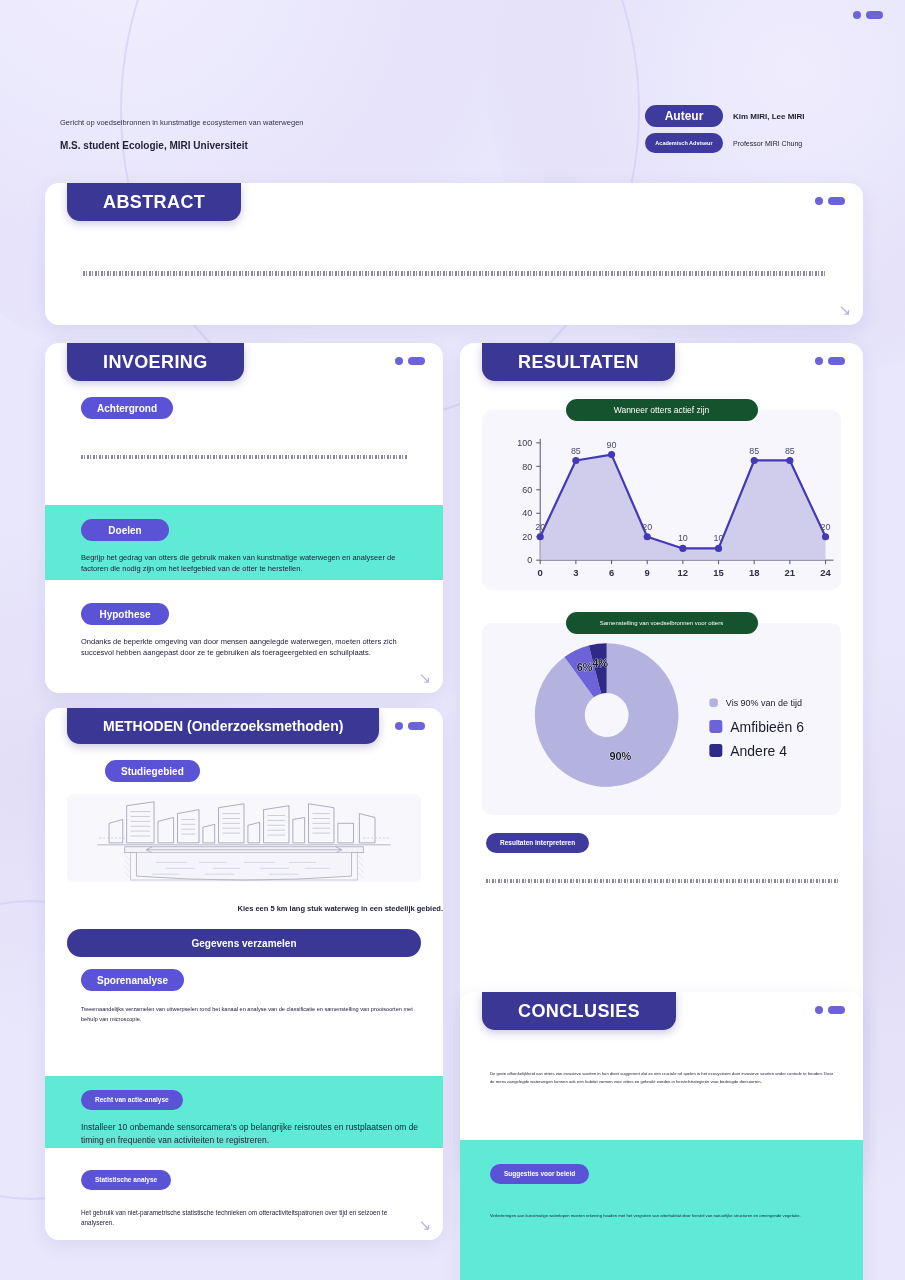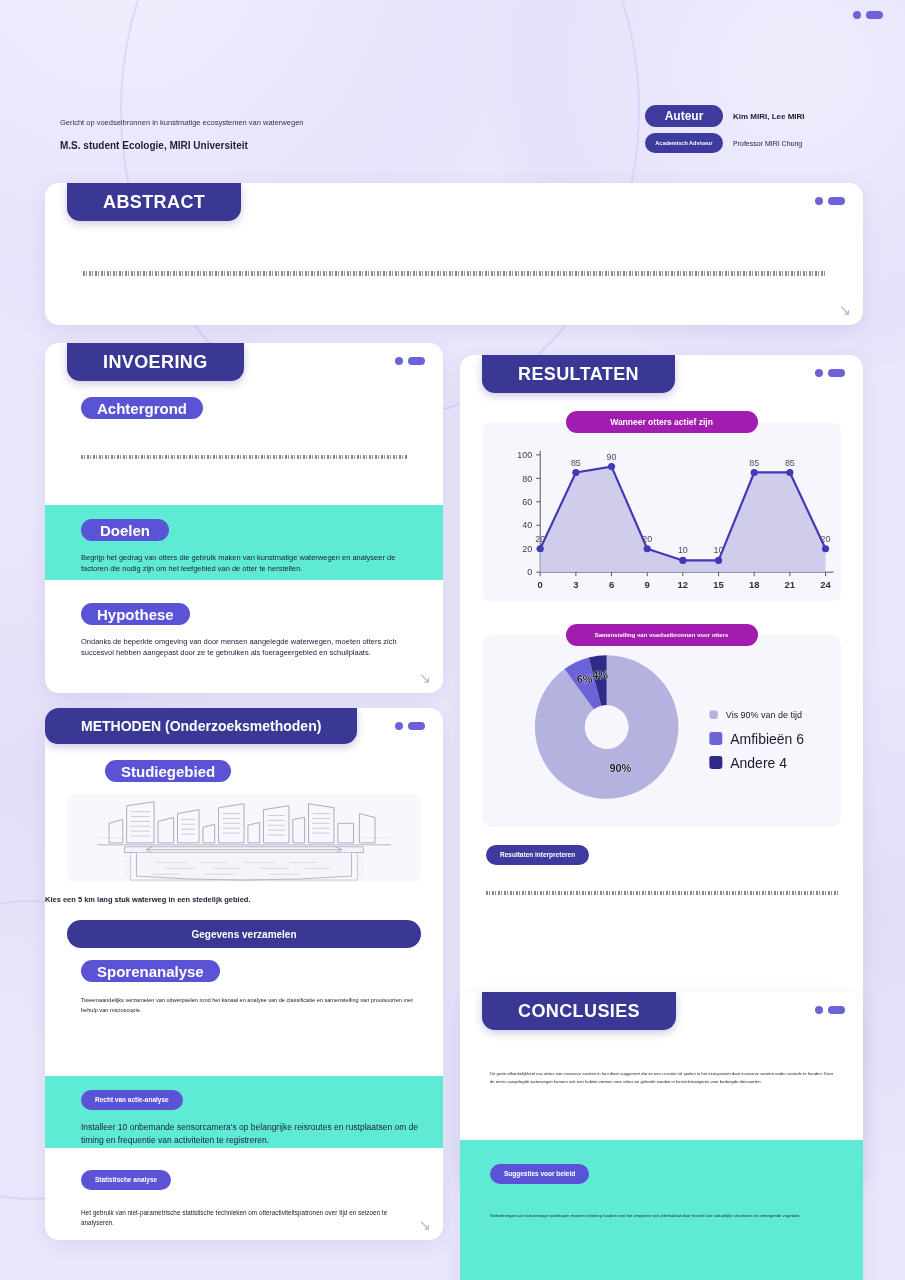--- a/index.html
+++ b/index.html
@@ -58,32 +58,32 @@
   .card {
     position: absolute; background: #fff; border-radius: 14px;
     box-shadow: 0 5px 18px rgba(80,70,170,0.10); overflow: hidden;
   }
   .card-head {
     display: inline-flex; align-items: center; padding: 0 36px;
     background: #3b3795; color: #fff; border-radius: 0 0 13px 13px;
     box-shadow: 0 3px 8px rgba(50,45,140,0.25);
   }
   .card-head.big { height: 38px; font-size: 18px; font-weight: bold; letter-spacing: 0.4px; margin-left: 22px; }
-  .card-head.mid { height: 36px; font-size: 14px; font-weight: bold; }
+  .card-head.mid { height: 36px; font-size: 14px; font-weight: bold; margin-left: 22px; }
   .card-dots { position: absolute; right: 18px; top: 14px; }
   .resize-arrow {
     position: absolute; right: 12px; bottom: 8px; font-size: 15px; color: #b9b4de; line-height: 1;
   }
 
   
   .pill-badge {
     display: inline-flex; align-items: center; justify-content: center;
     background: #5b53d6; color: #fff; border-radius: 14px; font-weight: bold;
   }
-  .pill-badge.m { height: 22px; padding: 0 16px; font-size: 15px; min-width: 88px; }
+  .pill-badge.m { height: 22px; padding: 0 16px; font-size: 10px; min-width: 88px; }
   .pill-badge.s { height: 20px; padding: 0 14px; font-size: 6.5px; min-width: 88px; }
   .pill-badge.dark { background: #3f3a9e; }
   .band-dark {
     display: flex; align-items: center; justify-content: center;
     background: #3b3795; color: #fff; border-radius: 16px;
     height: 28px; font-size: 10px; font-weight: bold;
   }
   .body-text { font-size: 7.5px; line-height: 1.5; color: #23233a; }
   .body-text.bigger { font-size: 8.5px; line-height: 1.55; }
   .microline {
@@ -97,29 +97,29 @@
   
   #abstract { left: 45px; top: 183px; width: 818px; height: 142px; }
 
   
   #intro { left: 45px; top: 343px; width: 398px; height: 350px; }
   .seg { padding: 14px 36px 10px 36px; }
 
   
   #methods { left: 45px; top: 708px; width: 398px; height: 532px; }
   .studyimg { background: #f7f7fc; border-radius: 6px; height: 88px; margin: 0 22px; overflow: hidden; }
-  .caption { text-align: left; font-size: 7.5px; color: #22223a; margin-top: 13px; font-weight: bold; }
-
-  
-  #results { left: 460px; top: 355px; width: 403px; height: 828px; }
+  .caption { text-align: right; font-size: 7.5px; color: #22223a; margin-top: 22px; font-weight: bold; }
+
+  
+  #results { left: 460px; top: 343px; width: 403px; height: 828px; }
   .chart-box { background: #f6f6fc; border-radius: 10px; margin: 0 22px; position: relative; }
   .chart-title-wrap { display: flex; justify-content: center; }
   .chart-title {
-    background: #a21caf; color: #fff; border-radius: 13px; height: 22px;
-    display: flex; align-items: center; justify-content: center; font-weight: bold;
+    background: #14532d; color: #fff; border-radius: 13px; height: 22px;
+    display: flex; align-items: center; justify-content: center; font-weight: normal;
     position: relative; z-index: 3;
   }
   .chart-title.t1 { width: 192px; font-size: 8.5px; }
   .chart-title.t2 { width: 192px; font-size: 6px; }
 
   
   #conclusions { left: 460px; top: 992px; width: 403px; height: 311px; }
 </style>
 </head>
 <body>

